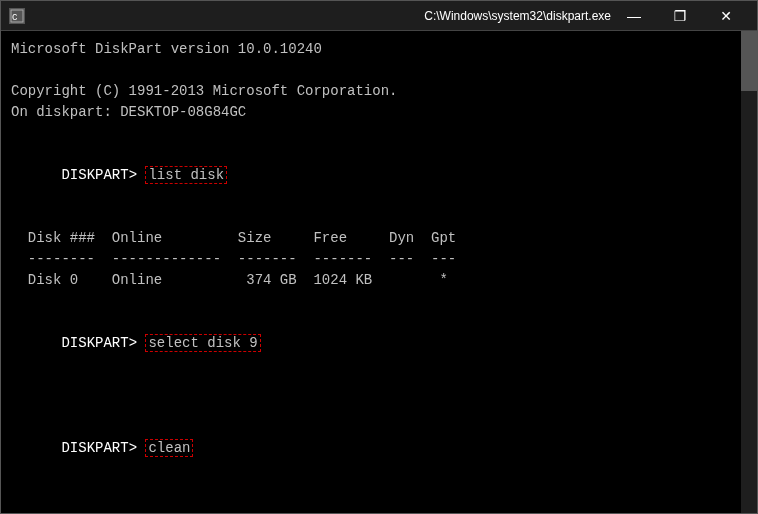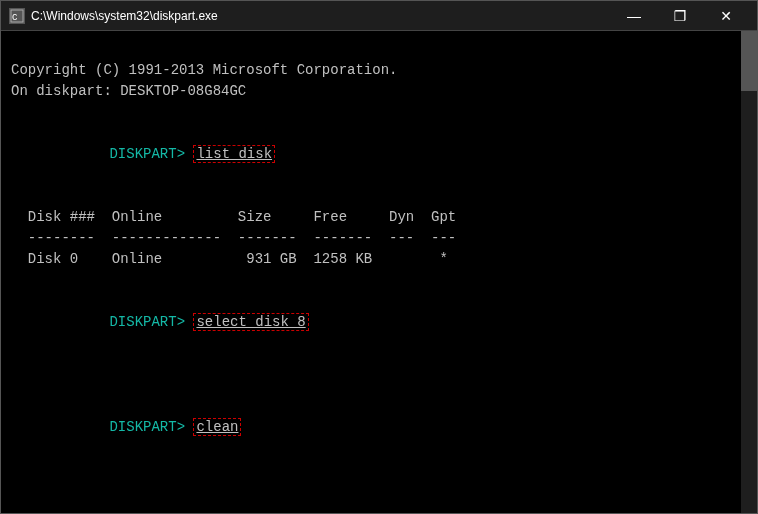--- a/index.html
+++ b/index.html
@@ -41,20 +41,21 @@
       justify-content: center;
       font-size: 10px;
       color: #fff;
     }
 
     .title-text {
       color: #fff;
       font-size: 12px;
       font-family: 'Segoe UI', Arial, sans-serif;
       flex: 1;
+      text-align: right;
     }
 
     .title-buttons {
       display: flex;
       align-items: center;
       gap: 0;
     }
 
     .title-btn {
       width: 46px;
@@ -100,26 +101,24 @@
 
     .line {
       display: block;
       white-space: pre;
     }
 
     .cmd-highlight {
       border: 1px dashed #cc0000;
       padding: 0 2px;
       color: #c0c0c0;
-      text-decoration: underline;
     }
 
     .prompt {
-      color: #14b8a6;
-      margin-left: 48px;
+      color: #ffffff;
     }
 
     .empty-line {
       height: 1.5em;
     }
   </style>
 </head>
 <body>
 
 <div class="window">
@@ -133,34 +132,35 @@
     </div>
     <span class="title-text">C:\Windows\system32\diskpart.exe</span>
     <div class="title-buttons">
       <button class="title-btn">—</button>
       <button class="title-btn">❐</button>
       <button class="title-btn close-btn">✕</button>
     </div>
   </div>
 
   <div class="console-area">
+    <span class="line">Microsoft DiskPart version 10.0.10240</span>
     <span class="line empty-line"></span>
     <span class="line">Copyright (C) 1991-2013 Microsoft Corporation.</span>
     <span class="line">On diskpart: DESKTOP-08G84GC</span>
     <span class="line empty-line"></span>
     <span class="line">
       <span class="prompt">DISKPART&gt; </span><span class="cmd-highlight">list disk</span>
     </span>
     <span class="line empty-line"></span>
     <span class="line">  Disk ###  Online         Size     Free     Dyn  Gpt</span>
     <span class="line">  --------  -------------  -------  -------  ---  ---</span>
-    <span class="line">  Disk 0    Online          931 GB  1258 KB        *</span>
+    <span class="line">  Disk 0    Online          374 GB  1024 KB        *</span>
     <span class="line empty-line"></span>
     <span class="line">
-      <span class="prompt">DISKPART&gt; </span><span class="cmd-highlight">select disk 8</span>
+      <span class="prompt">DISKPART&gt; </span><span class="cmd-highlight">select disk 9</span>
     </span>
     <span class="line empty-line"></span>
     <span class="line empty-line"></span>
     <span class="line">
       <span class="prompt">DISKPART&gt; </span><span class="cmd-highlight">clean</span>
     </span>
 
     <div class="scrollbar-track">
       <div class="scrollbar-thumb"></div>
     </div>

